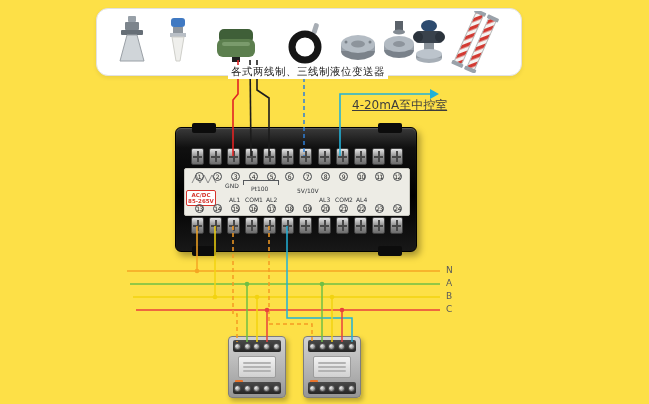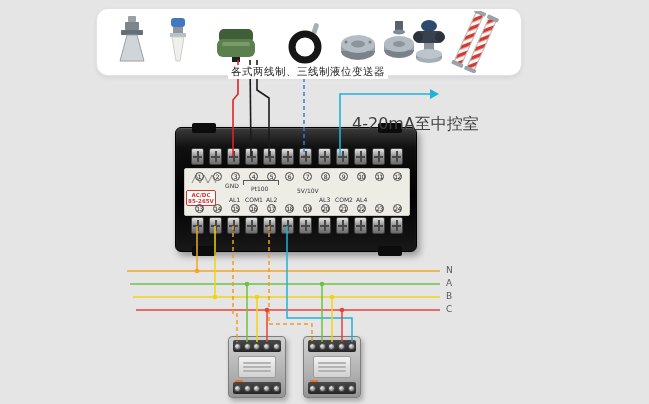--- a/index.html
+++ b/index.html
@@ -1,26 +1,26 @@
 <!DOCTYPE html>
 <html><head>
 <meta charset="utf-8">
 <style>
   html,body{margin:0;padding:0;background:#fff;}
-  .stage{position:relative;width:649px;height:404px;background:#e5e5e5;overflow:hidden;
+  .stage{position:relative;width:649px;height:404px;background:#fde047;overflow:hidden;
          font-family:"DejaVu Sans","Liberation Sans",sans-serif;}
 
   
   .sensor-box{position:absolute;left:96px;top:8px;width:424px;height:66px;background:#fff;
               border:1px solid #e2e2e2;border-radius:12px;box-shadow:0 2px 4px rgba(0,0,0,.07);z-index:1;}
   .sensor-box svg{position:absolute;}
 
   .caption{position:absolute;left:228px;top:65px;font-size:10.5px;color:#1c1c1c;background:#fff;
            padding:0 3px;z-index:5;letter-spacing:.5px;}
-  .out-label{position:absolute;left:352px;top:114px;font-size:16px;color:#3d3d3d;z-index:5;}
+  .out-label{position:absolute;left:352px;top:97px;font-size:12px;color:#3d3d3d;z-index:5;text-decoration:underline;}
 
   
   .device{position:absolute;left:175px;top:127px;width:242px;height:125px;z-index:2;
           background:linear-gradient(180deg,#3a3a3a 0%,#101010 16%,#000 55%,#181818 100%);
           border:1px solid #000;border-radius:6px;box-sizing:border-box;
           box-shadow:3px 4px 7px rgba(0,0,0,.35), inset 0 1px 1px rgba(255,255,255,.18);}
   .clamp{position:absolute;width:24px;height:10px;background:#0c0c0c;border-radius:2px;}
 
   .screw-row{position:absolute;left:15px;width:212px;display:flex;justify-content:space-between;}
   .screw-row.top{top:20px;}

